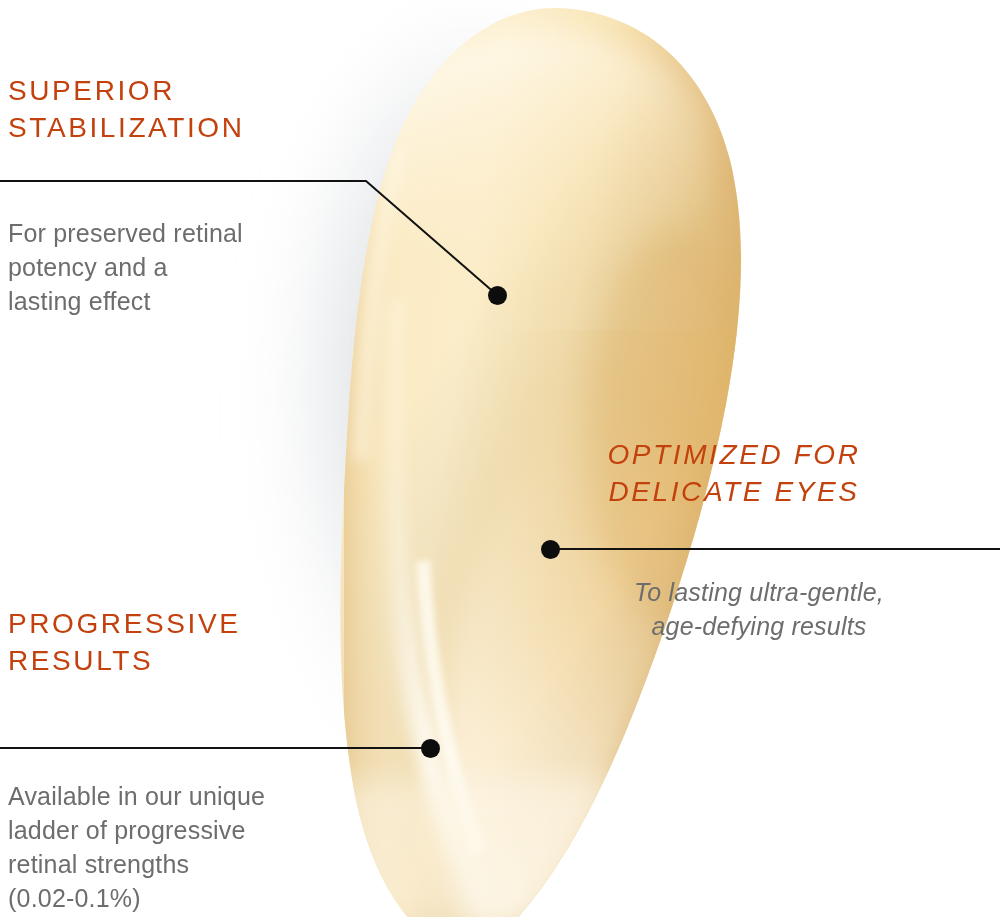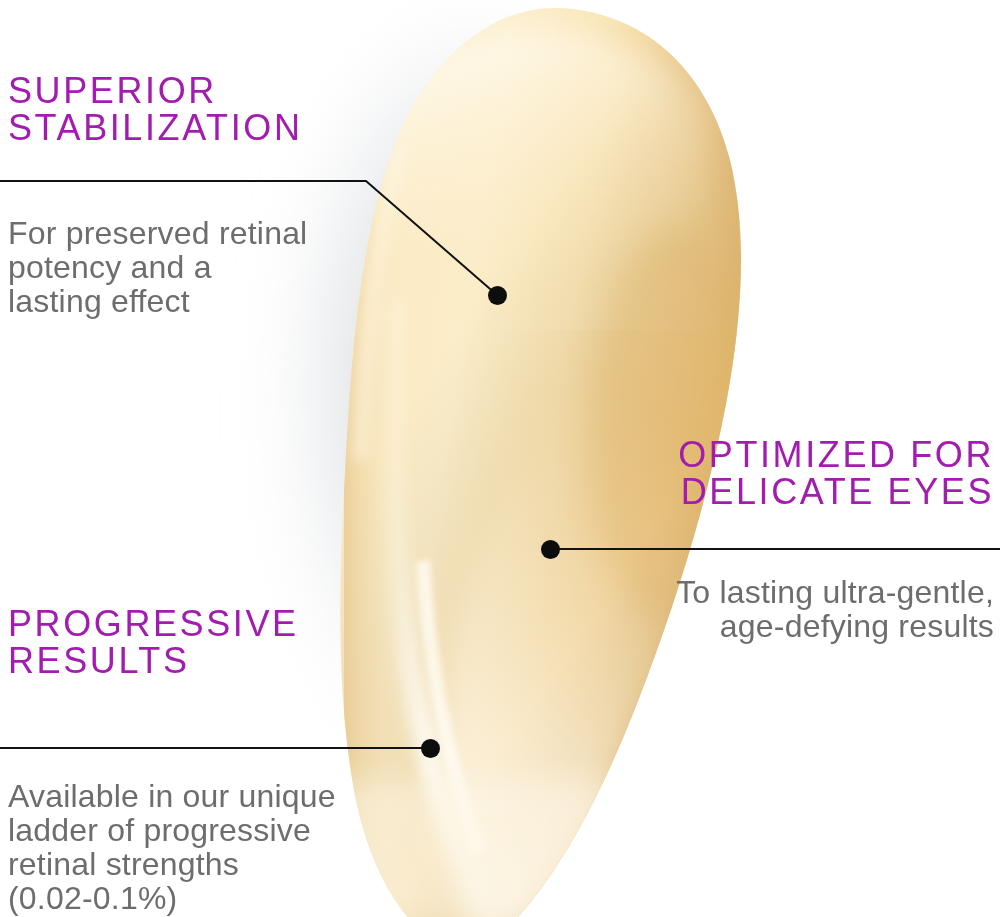--- a/index.html
+++ b/index.html
@@ -24,42 +24,42 @@
     left: 0; top: 0;
     width: 1000px; height: 917px;
     pointer-events: none;
   }
 
   
   .callout { position: absolute; }
 
   .callout-heading {
     margin: 0;
-    color: #a21caf;
-    font-size: 36px;
+    color: #c2410c;
+    font-size: 28px;
     line-height: 37px;
     letter-spacing: 2.6px;
     font-weight: 400;
     text-transform: uppercase;
     white-space: pre-line;
   }
 
   .callout-body {
     margin: 0;
     color: #6d6d6d;
-    font-size: 32px;
+    font-size: 25px;
     line-height: 34px;
     letter-spacing: 0.2px;
     font-weight: 400;
     white-space: pre-line;
   }
 
   
   .align-left  { text-align: left; }
-  .align-right { text-align: right; }
+  .align-right { text-align: center; font-style: italic; }
 
   
   .leader-dot {
     position: absolute;
     width: 19px;
     height: 19px;
     border-radius: 50%;
     background: #0d0d0d;
   }
 

